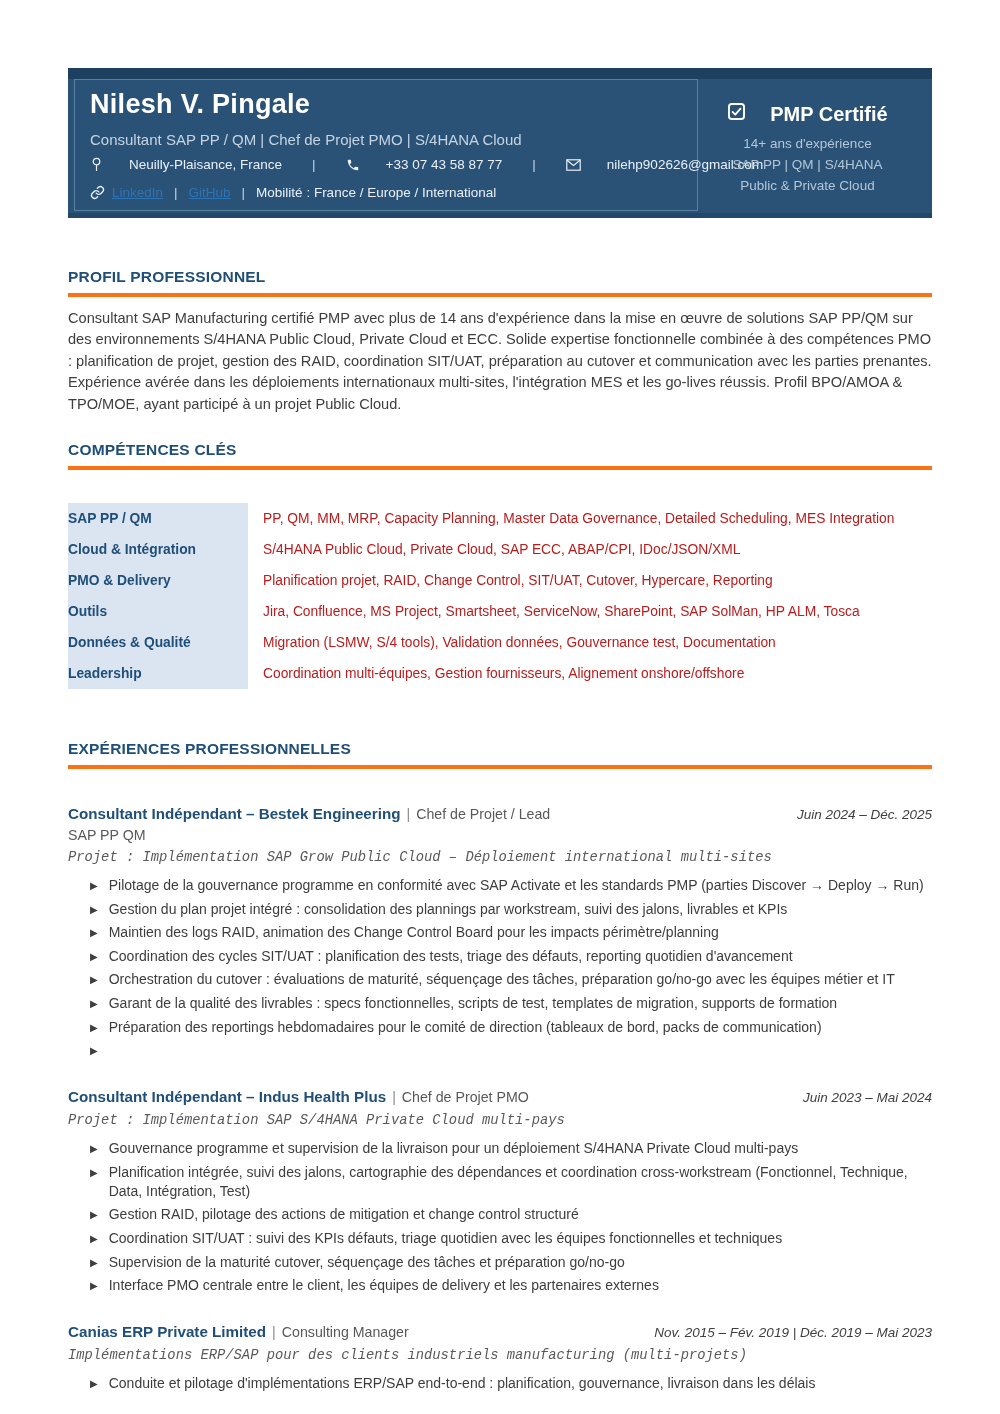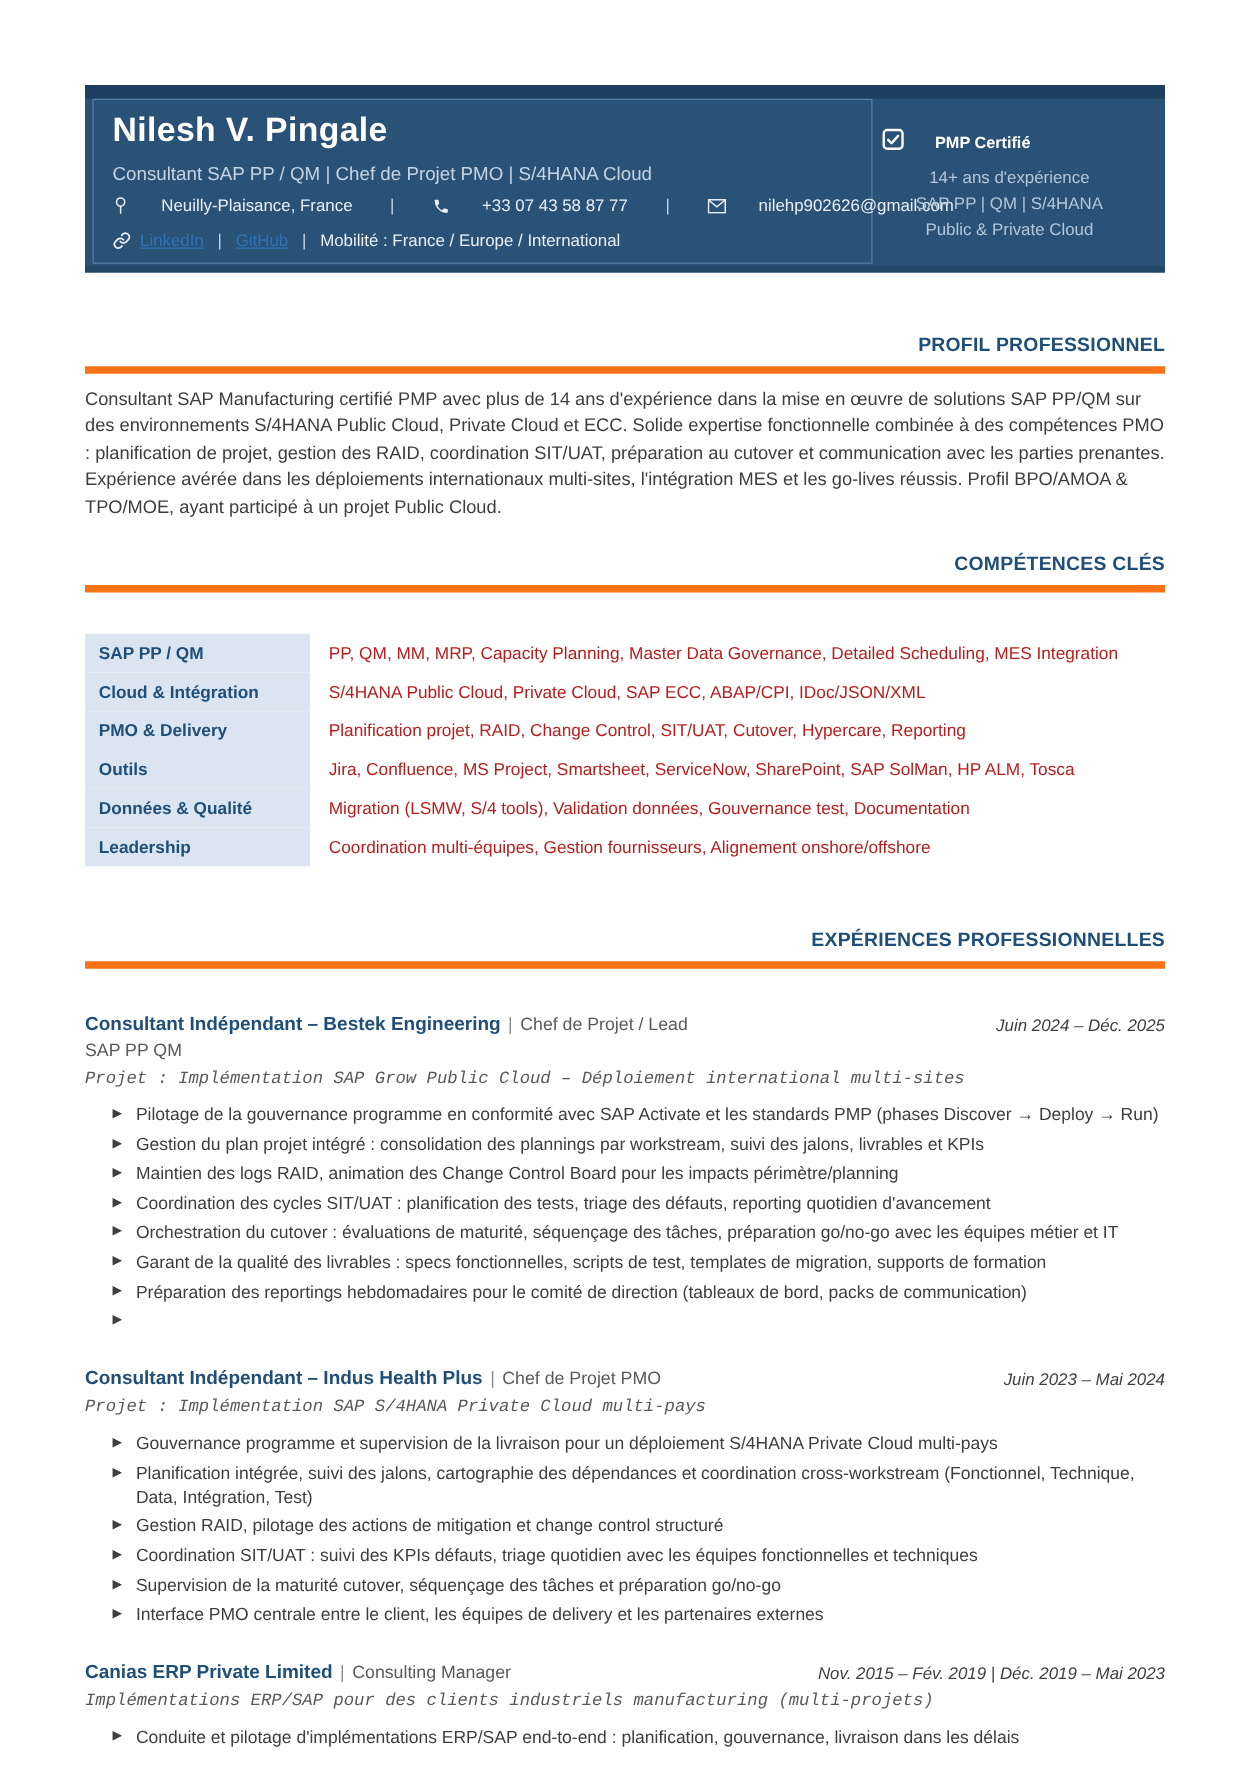--- a/index.html
+++ b/index.html
@@ -50,50 +50,49 @@
   .hdr-links   { top: 117px; }
   .hdr-line .sep { color: #c6d4e2; padding: 0 4px; }
   .hdr-line svg { display: block; }
   a.hdr-link { color: #2e74b5; text-decoration: underline; font-size: 13.5px; }
 
   .badge {
     position: absolute; right: 22px; top: 34px;
     width: 205px; text-align: center;
   }
   .badge-title {
-    display: flex; align-items: center; gap: 24px;
-    color: #ffffff; font-weight: bold; font-size: 13px; margin-bottom: 7px;
+    display: flex; align-items: center; justify-content: center; gap: 24px;
+    color: #ffffff; font-weight: bold; font-size: 20px; margin-bottom: 7px;
   }
   .badge-line { color: #b5c6d7; font-size: 13.5px; line-height: 21px; }
 
   
   .content { position: absolute; left: 68px; top: 268px; width: 864px; }
 
   .section-heading {
     font-size: 15.5px; font-weight: bold; color: #1f4e79;
     letter-spacing: 0.2px;
     padding-bottom: 7px;
-    border-bottom: 6px solid #f97316;
-    text-align: right;
+    border-bottom: 4px solid #f97316;
   }
   .profile-text {
     margin-top: 11px;
     font-size: 14.6px; line-height: 21.4px; color: #3d3d3d;
     width: 864px;
   }
   .heading-skills { margin-top: 26px; }
 
   
   .skills-table { margin-top: 33px; }
   .skill-row { display: flex; align-items: center; height: 31px; }
   .skill-label {
     width: 180px; height: 31px; flex: 0 0 180px;
     background: #dbe5f1;
     color: #1f4e79; font-weight: bold; font-size: 13.8px;
-    display: flex; align-items: center; padding-left: 11px;
+    display: flex; align-items: center; 
   }
   .skill-value {
     padding-left: 15px;
     font-size: 13.8px; color: #b91c1c;
   }
 
   .heading-exp { margin-top: 51px; }
 
   
   .job { margin-top: 36px; }
@@ -229,21 +228,21 @@
         <div class="job-titleblock">
           <span class="job-company">Consultant Indépendant – Bestek Engineering</span><span class="job-rolesep">|</span><span class="job-role">Chef de Projet / Lead</span>
           <div class="job-role2">SAP PP QM</div>
         </div>
         <div class="job-period">Juin 2024 – Déc. 2025</div>
       </div>
       <div class="job-project">Projet : Implémentation SAP Grow Public Cloud – Déploiement international multi-sites</div>
       <div class="bullets">
         <div class="bullet">
             <span class="bullet-marker">▶</span>
-            <span class="bullet-text">Pilotage de la gouvernance programme en conformité avec SAP Activate et les standards PMP (phases Discover → Deploy → Run)</span>
+            <span class="bullet-text">Pilotage de la gouvernance programme en conformité avec SAP Activate et les standards PMP (parties Discover → Deploy → Run)</span>
           </div>
         <div class="bullet">
             <span class="bullet-marker">▶</span>
             <span class="bullet-text">Gestion du plan projet intégré : consolidation des plannings par workstream, suivi des jalons, livrables et KPIs</span>
           </div>
         <div class="bullet">
             <span class="bullet-marker">▶</span>
             <span class="bullet-text">Maintien des logs RAID, animation des Change Control Board pour les impacts périmètre/planning</span>
           </div>
         <div class="bullet">

